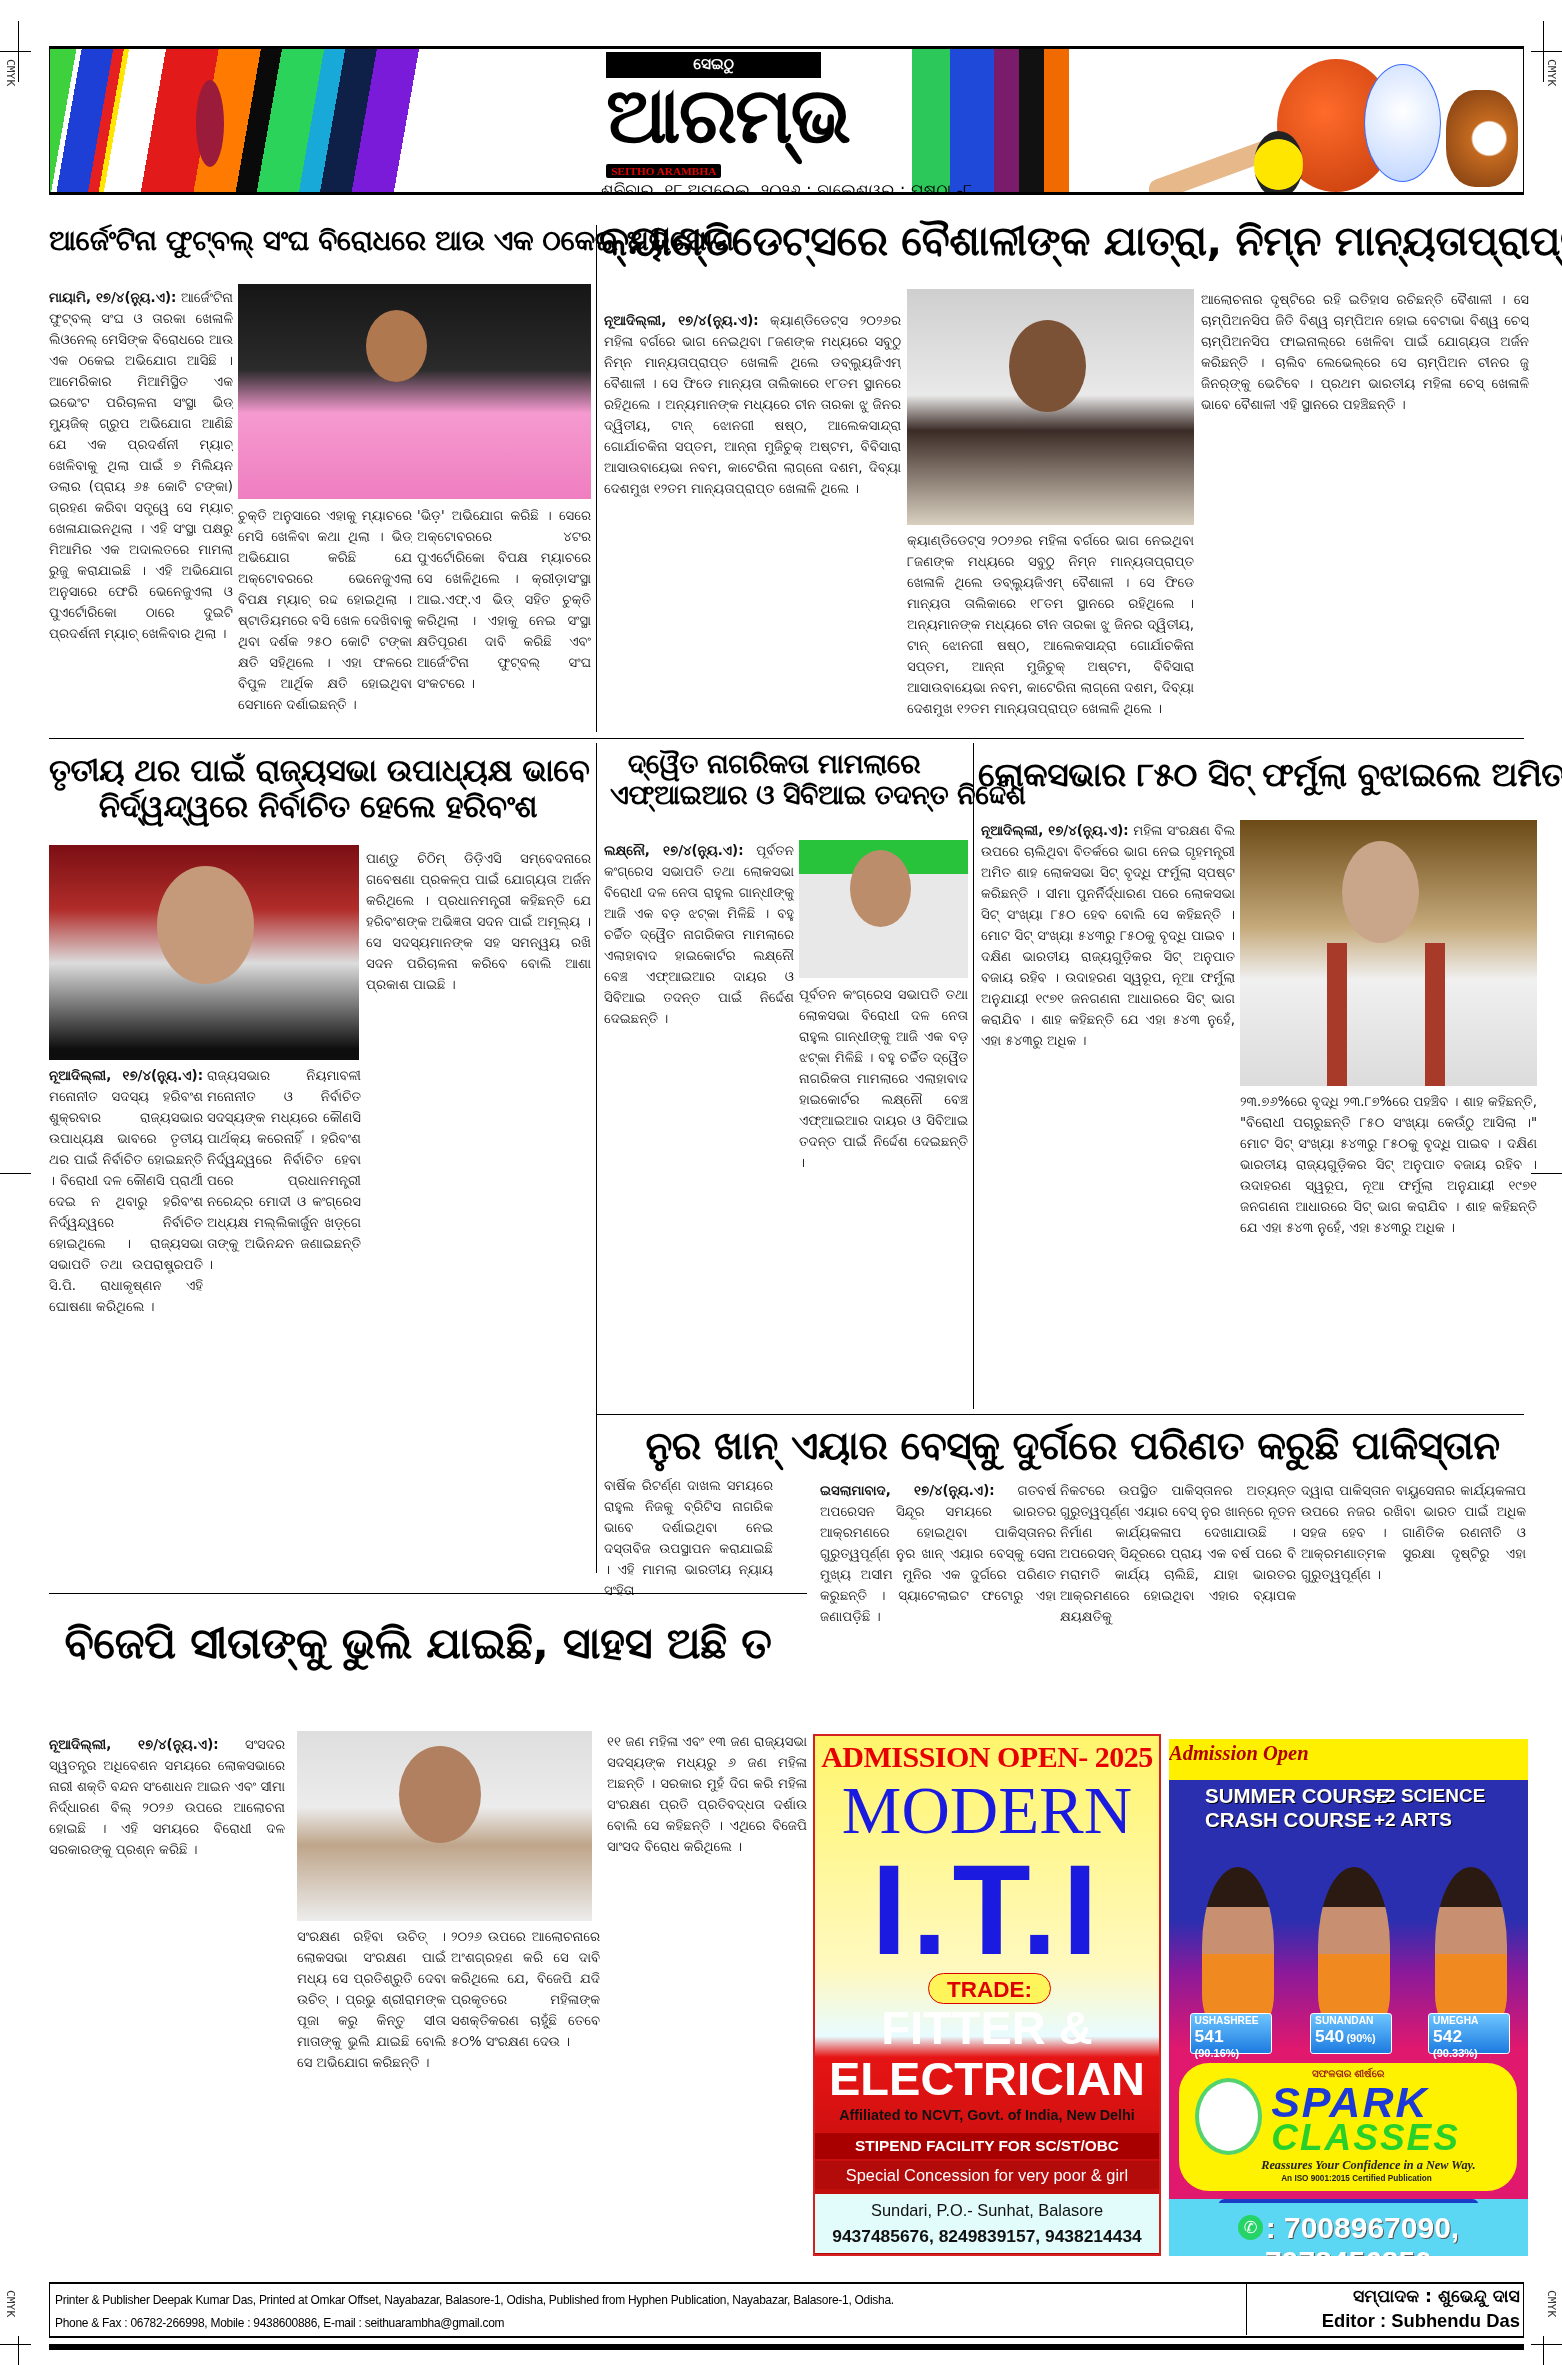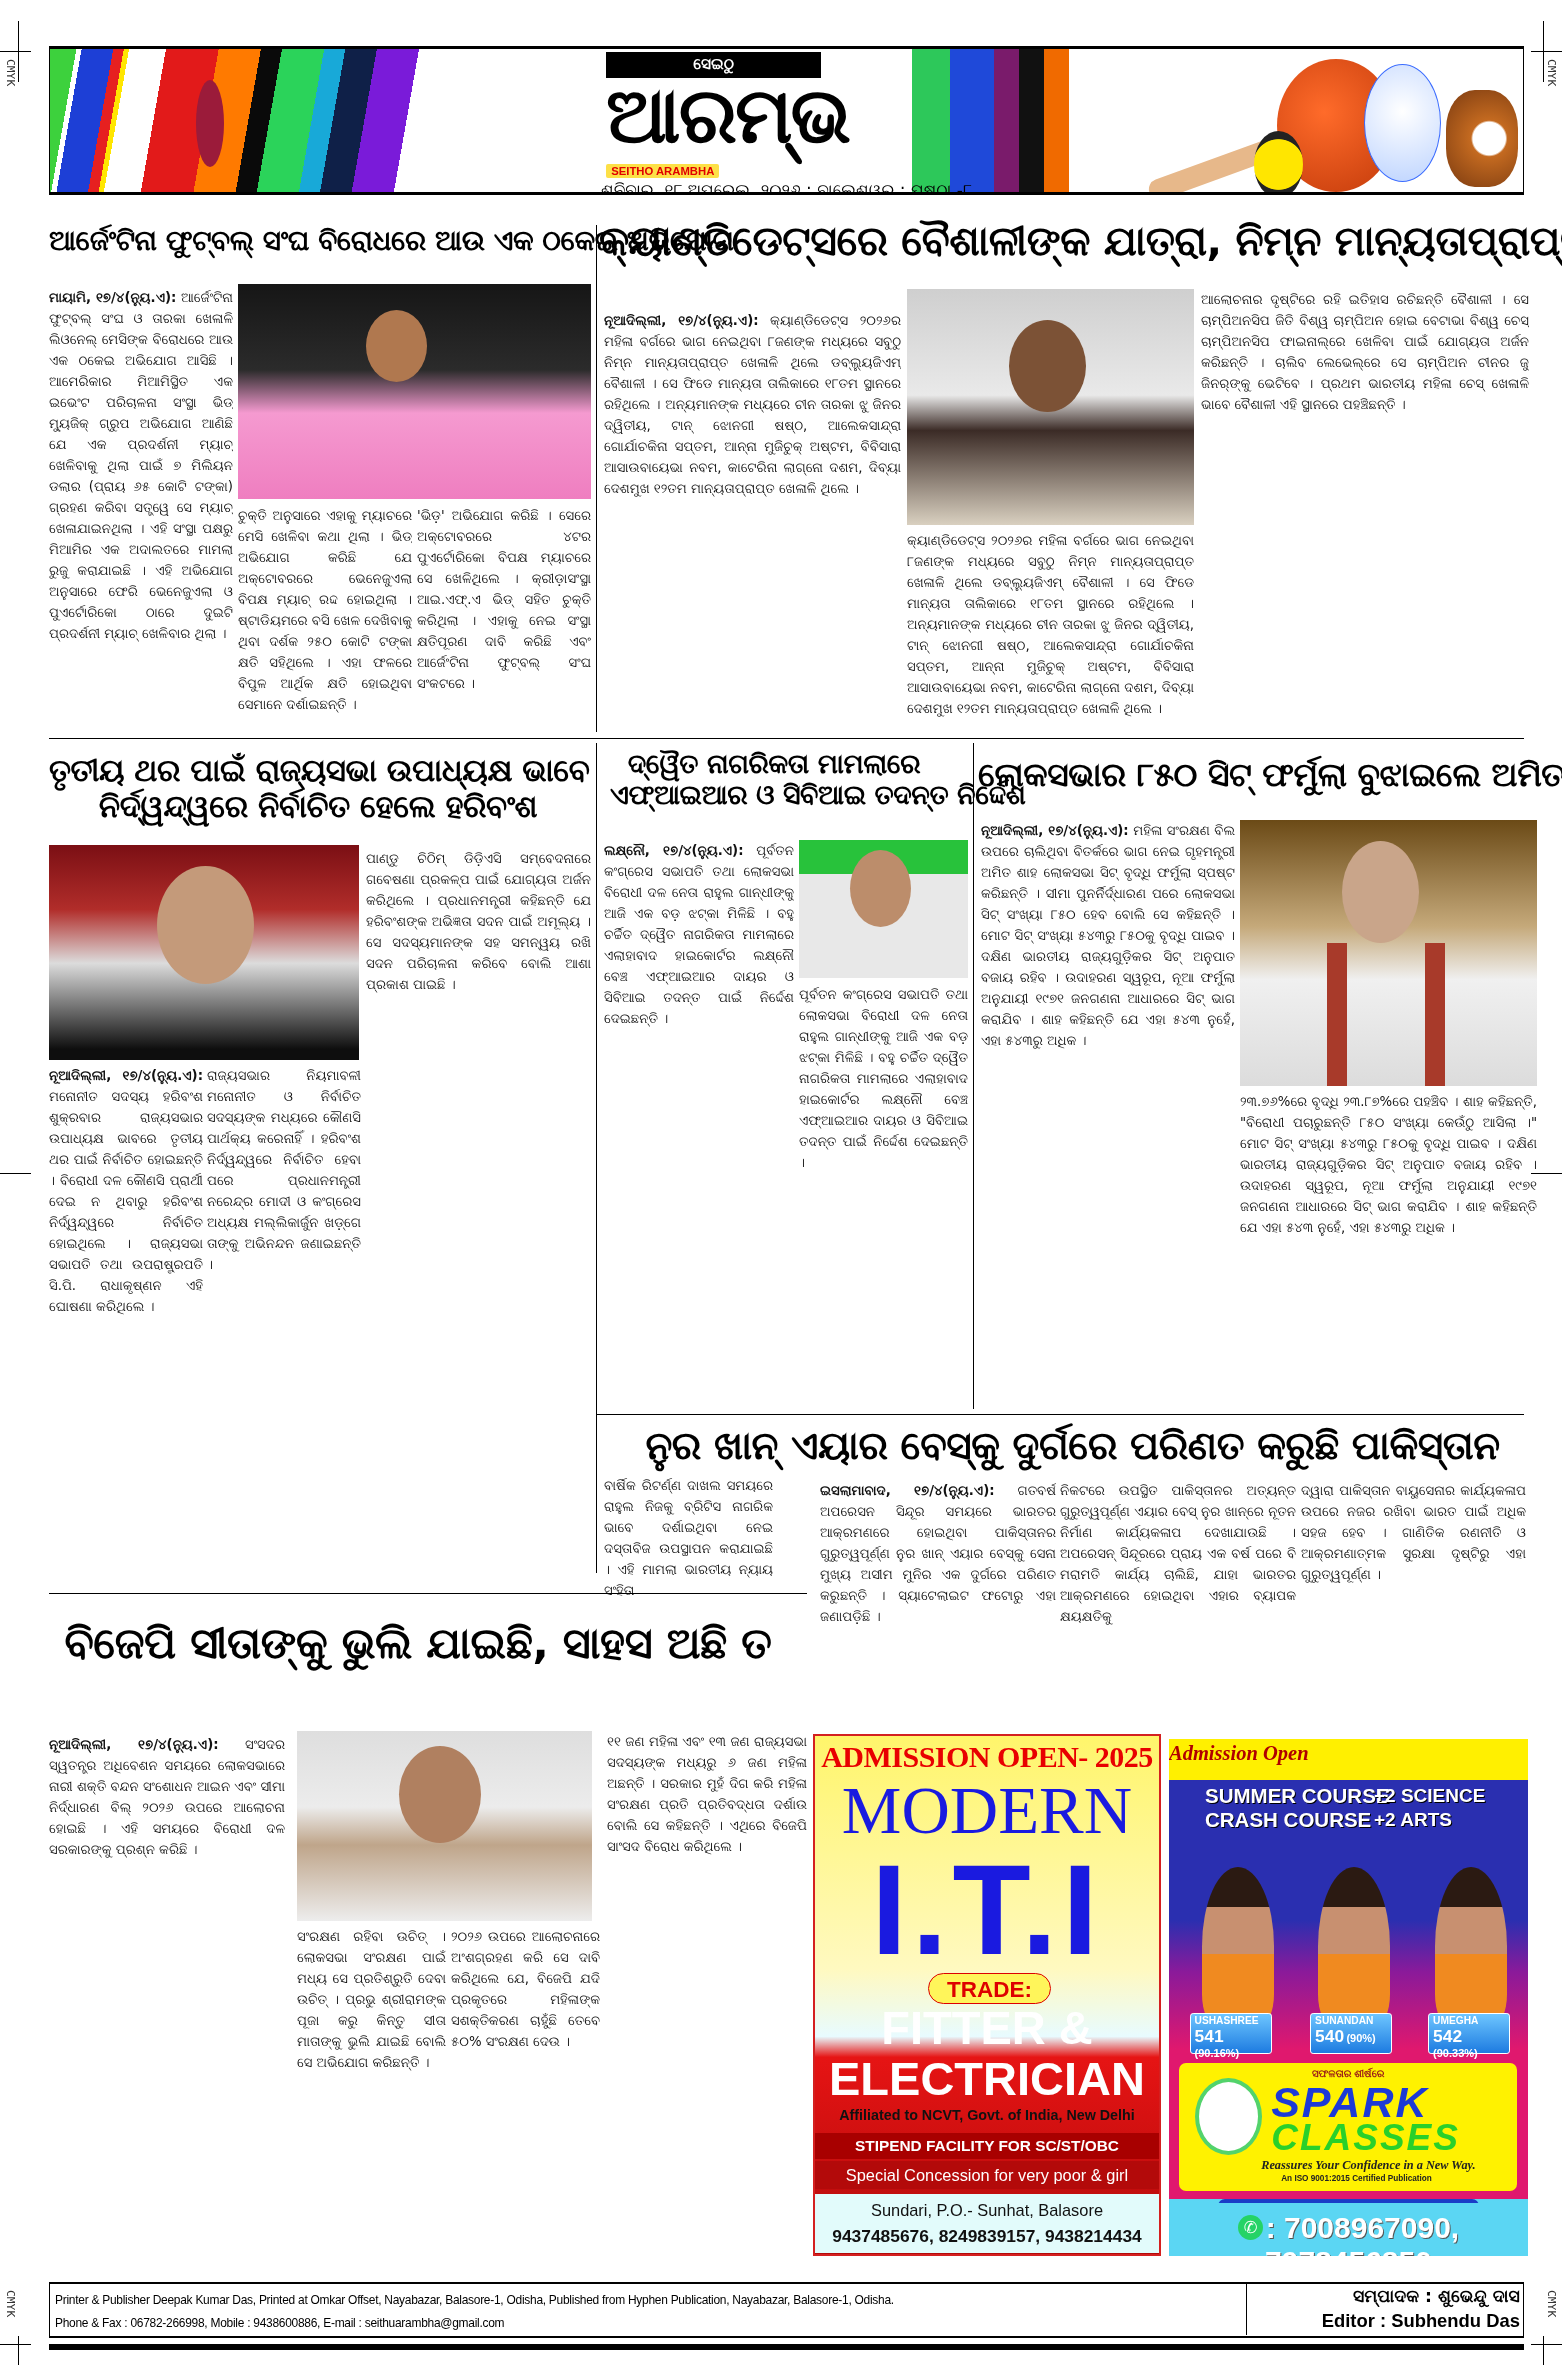--- a/index.html
+++ b/index.html
@@ -16,21 +16,21 @@
 .sport-right{position:absolute;right:0;top:0;width:630px;height:143px;background:
  linear-gradient(90deg,transparent 0 3%,#2dc85a 3% 9%,#1f49d9 9% 16%,#7a1b6b 16% 20%,#111 20% 24%,#f06a00 24% 28%,transparent 28% 33%,#ffffff 33% 100%)}
 .ball-basket{position:absolute;right:128px;top:10.2px;width:118px;height:133px;border-radius:50%;background:radial-gradient(circle at 40% 40%,#ff6b2a,#c23a0a)}
 .ball-volley{position:absolute;right:82px;top:15.4px;width:77px;height:118px;border-radius:50%;background:radial-gradient(circle at 50% 40%,#fff,#bcd3ff);border:1.5px solid #3b6cff}
 .ball-soccer{position:absolute;right:220px;top:82px;width:49px;height:67px;border-radius:50%;background:radial-gradient(circle,#ffe600 60%,#222 62%)}
 .ball-base{position:absolute;right:5.1px;top:41px;width:72px;height:97px;border-radius:40%;background:radial-gradient(circle at 60% 50%,#fff 25%,#c46a20 28%,#7a3a10)}
 .bat{position:absolute;right:195px;top:102px;width:184px;height:20.5px;background:#e7b88a;transform:rotate(-20deg);border-radius:10.2px}
 #logo-box{position:absolute;left:551px;top:0;width:256px;height:143px;background:#fff}
 #logo-top{position:absolute;left:5.1px;top:3.1px;width:215px;height:25.6px;background:#000;color:#fff;font-size:15.4px;font-weight:bold;text-align:center;line-height:25.6px}
 #logo-main{position:absolute;left:5.1px;top:20.5px;font-size:77px;font-weight:900;letter-spacing:-2px;line-height:92px}
-#logo-sub{position:absolute;left:5.1px;top:115px;background:#fde047;color:#e00000;font-size:11.3px;font-weight:bold;padding:1px 5.1px;border-radius:2px;font-family:Liberation Sans, sans-serif}
+#logo-sub{position:absolute;left:5.1px;top:115px;background:#000000;color:#e00000;font-size:11.3px;font-weight:bold;padding:1px 5.1px;border-radius:2px;font-family:Liberation Serif, serif}
 #dateline{position:absolute;left:0;top:131px;width:359px;font-size:17px;white-space:nowrap}
 
 .hl{position:absolute;font-weight:900;text-align:center;white-space:nowrap;line-height:1.15;letter-spacing:-0.5px}
 .hl1{left:49px;top:225px;width:538px;font-size:28px}
 .hl2{left:599px;top:218px;width:937px;font-size:41px}
 .hl3{left:49px;top:753px;width:538px;font-size:31px}
 .hl4{left:610px;top:748px;width:328px;font-size:27px}
 .hl5{left:978px;top:756px;width:563px;font-size:33px}
 .hl6{left:604px;top:1424px;width:937px;font-size:39px}
 .hl7{left:49px;top:1614px;width:738px;font-size:43px;line-height:1.35}
@@ -58,21 +58,21 @@
 #ad-iti .t9{position:absolute;top:458px;left:0;width:100%;height:59px;background:#e2fbfb;text-align:center;color:#111;font-size:16.4px;line-height:25.6px;padding-top:4.1px}
 #ad-spark{position:absolute;left:1169px;top:1739px;width:359px;height:517px;background:linear-gradient(180deg,#fff000 0 8%,#2a2fb0 8% 35%,#8a1a9a 45%,#e0186e 60%,#e0186e 89%,#5bd6f3 89% 100%);overflow:hidden;font-family:"Liberation Sans",sans-serif}
 #ad-spark .s1{position:absolute;top:3.1px;left:0;width:100%;text-align:left;color:#b00000;font-family:"Liberation Serif",serif;font-style:italic;font-weight:bold;font-size:20.5px}
 #ad-spark .s2{position:absolute;top:45px;left:36px;color:#fff;font-weight:900;font-size:20.5px;line-height:23.6px;text-shadow:1px 1px 0 #000}
 #ad-spark .s3{position:absolute;top:45px;left:205px;color:#fff;font-weight:900;font-size:19px;line-height:23.6px;text-shadow:1px 1px 0 #000}
 .topper{position:absolute;top:289px;width:82px;height:41px;border-radius:3.1px;background:linear-gradient(180deg,#6ec6ff,#1d7be0);border:1px solid #fff;color:#fff;font-weight:bold;padding:1px 4.1px}
 .topper .n{font-size:10.2px;display:block}
 .topper .sc{font-size:17.4px}
 .topper .pc{font-size:11px}
 .person{position:absolute;border-radius:50% 50% 20% 20%;background:linear-gradient(180deg,#2b1a12 0 25%,#c89070 25% 55%,#f08a20 55% 100%)}
-#spark-logo{position:absolute;top:359px;left:10.2px;width:338px;height:128px;background:#fff200;border-radius:7px}
+#spark-logo{position:absolute;top:359px;left:10.2px;width:338px;height:128px;background:#fff200;border-radius:30px}
 #spark-logo .ltag{position:absolute;top:5.1px;left:0;width:100%;text-align:center;color:#9a1a1a;font-size:10.2px;font-weight:bold}
 #spark-logo .lspark{position:absolute;top:15.4px;left:92px;font-size:43px;font-weight:900;color:#1d3ad6;letter-spacing:2px;font-style:italic}
 #spark-logo .lclass{position:absolute;top:54px;left:92px;font-size:37px;font-weight:900;color:#2ad02a;letter-spacing:2px;font-style:italic}
 #spark-logo .ltagline{position:absolute;top:95px;left:82px;font-family:"Liberation Serif",serif;font-style:italic;font-weight:bold;font-size:12.3px;color:#222}
 #spark-logo .liso{position:absolute;top:111px;left:102px;font-size:8.2px;font-weight:bold;color:#222}
 #spark-logo .emblem{position:absolute;top:15.4px;left:15.4px;width:67px;height:77px;border-radius:50%;border:4.1px solid #53d36b;background:#fff}
 
 #footer{position:absolute;left:49px;top:2282px;width:1475px;height:56px;border-top:2.6px solid #000;border-bottom:2.6px solid #000;border-left:0.5px solid #000;border-right:0.5px solid #000}
 #footer .imp{position:absolute;left:5.1px;top:5.1px;width:1178px;font-family:"Liberation Sans",sans-serif;font-size:13.3px;line-height:22.5px;letter-spacing:-0.3px;transform:scaleX(0.9);transform-origin:left}
 #footer .ed{position:absolute;left:1196px;top:0;width:279px;height:51px;border-left:1px solid #000;text-align:right;padding-right:5.1px}

